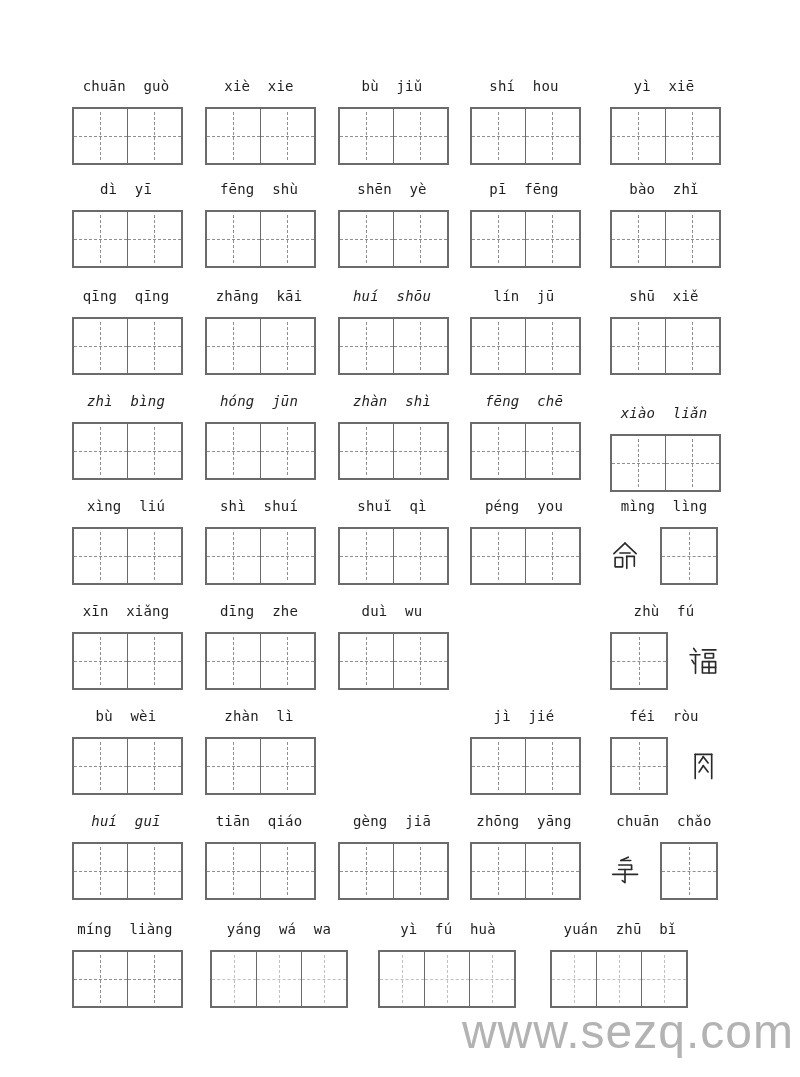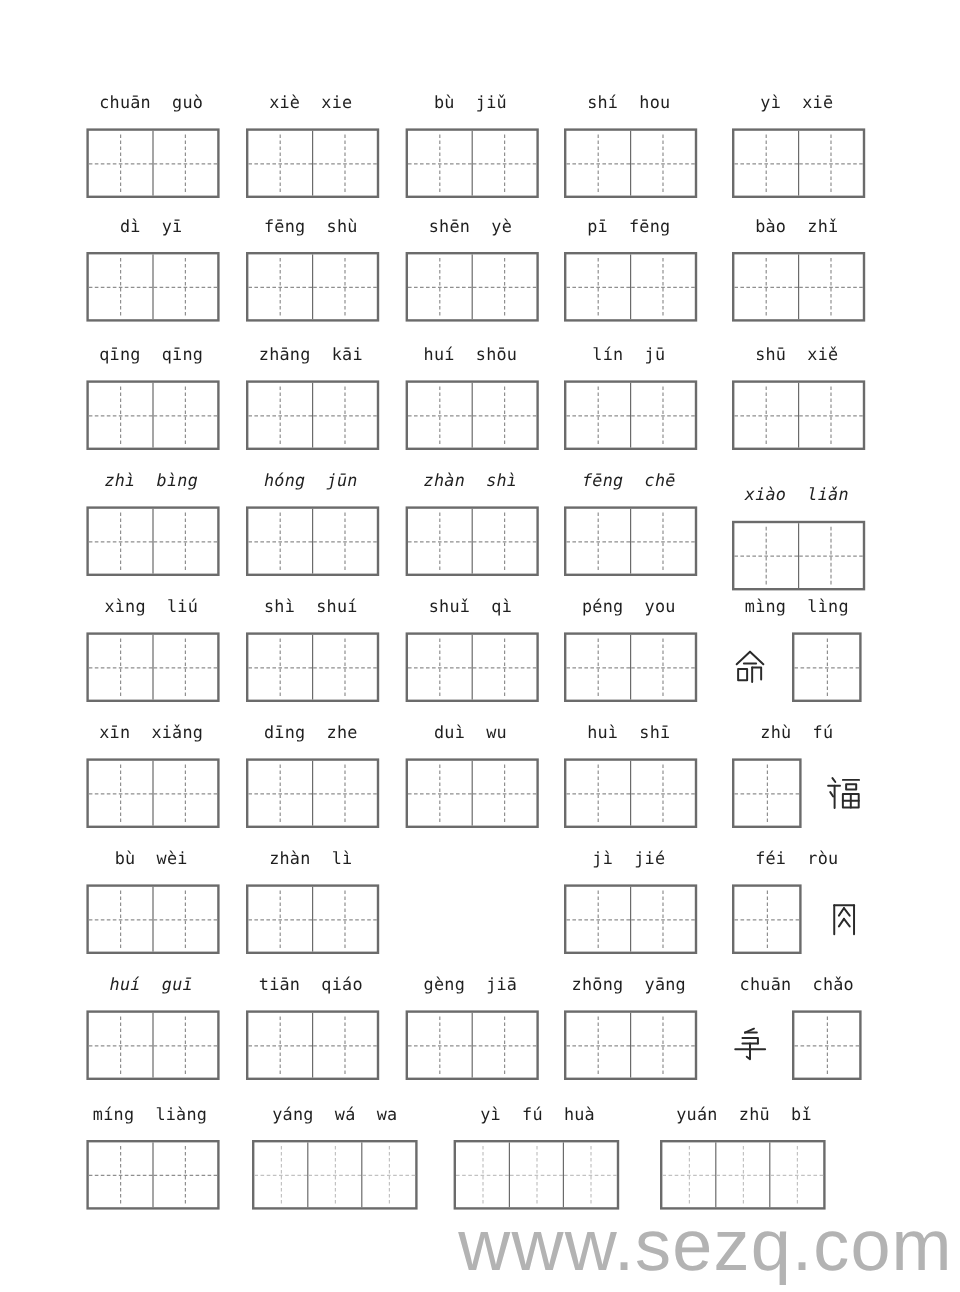--- a/index.html
+++ b/index.html
@@ -32,21 +32,21 @@
     content:"";position:absolute;left:0;right:0;top:50%;margin-top:-0.5px;
     border-top:1px dashed var(--dash);
   }
   .grid.light .cell::before{border-left-color:var(--dash-light);}
   .grid.light .cell::after{border-top-color:var(--dash-light);}
   .hanzi{display:block;width:30px;height:30px;color:var(--hanzi);flex:0 0 30px;}
   .hanzi svg{width:100%;height:100%;display:block;}
   .watermark{
     position:absolute;top:1008px;right:6px;line-height:1;
     font-family:"Liberation Sans","DejaVu Sans",sans-serif;
-    font-size:60px;color:var(--wm);letter-spacing:1px;
+    font-size:48px;color:var(--wm);letter-spacing:1px;
   }
 </style>
 </head>
 <body>
 
 <div class="page" id="page" style="--border: #6b6b6b; --dash: #8f8f8f; --dash-light: #c2c2c2; --ink: #1f1f1f; --hanzi: #2a2a2a; --wm: #b3b3b3;">
   <div id="rows-root">
       <div class="row" style="top: 74px;">
         <div class="group" style="left: 72px; width: 108px;">
     <div class="pinyin">chuān guò</div>
@@ -153,21 +153,21 @@
   </div>
         <div class="group" style="left: 205px; width: 108px;">
     <div class="pinyin">zhāng kāi</div>
     <div class="boxrow">
             <div class="grid cells-2">
               <div class="cell"></div>
               <div class="cell"></div>
             </div>
           </div>
   </div>
-        <div class="group" style="left: 338px; width: 108px;">
+        <div class="group" style="left: 338px; width: 108px; font-style: italic;">
     <div class="pinyin">huí shōu</div>
     <div class="boxrow">
             <div class="grid cells-2">
               <div class="cell"></div>
               <div class="cell"></div>
             </div>
           </div>
   </div>
         <div class="group" style="left: 470px; width: 108px;">
     <div class="pinyin">lín jū</div>
@@ -305,29 +305,20 @@
     <div class="pinyin">dīng zhe</div>
     <div class="boxrow">
             <div class="grid cells-2">
               <div class="cell"></div>
               <div class="cell"></div>
             </div>
           </div>
   </div>
         <div class="group" style="left: 338px; width: 108px;">
     <div class="pinyin">duì wu</div>
-    <div class="boxrow">
-            <div class="grid cells-2">
-              <div class="cell"></div>
-              <div class="cell"></div>
-            </div>
-          </div>
-  </div>
-        <div class="group" style="left: 470px; width: 108px;">
-    <div class="pinyin">huì shī</div>
     <div class="boxrow">
             <div class="grid cells-2">
               <div class="cell"></div>
               <div class="cell"></div>
             </div>
           </div>
   </div>
         <div class="group has-char" style="left: 610px; width: 108px;">
     <div class="pinyin">zhù fú</div>
     <div class="boxrow">

